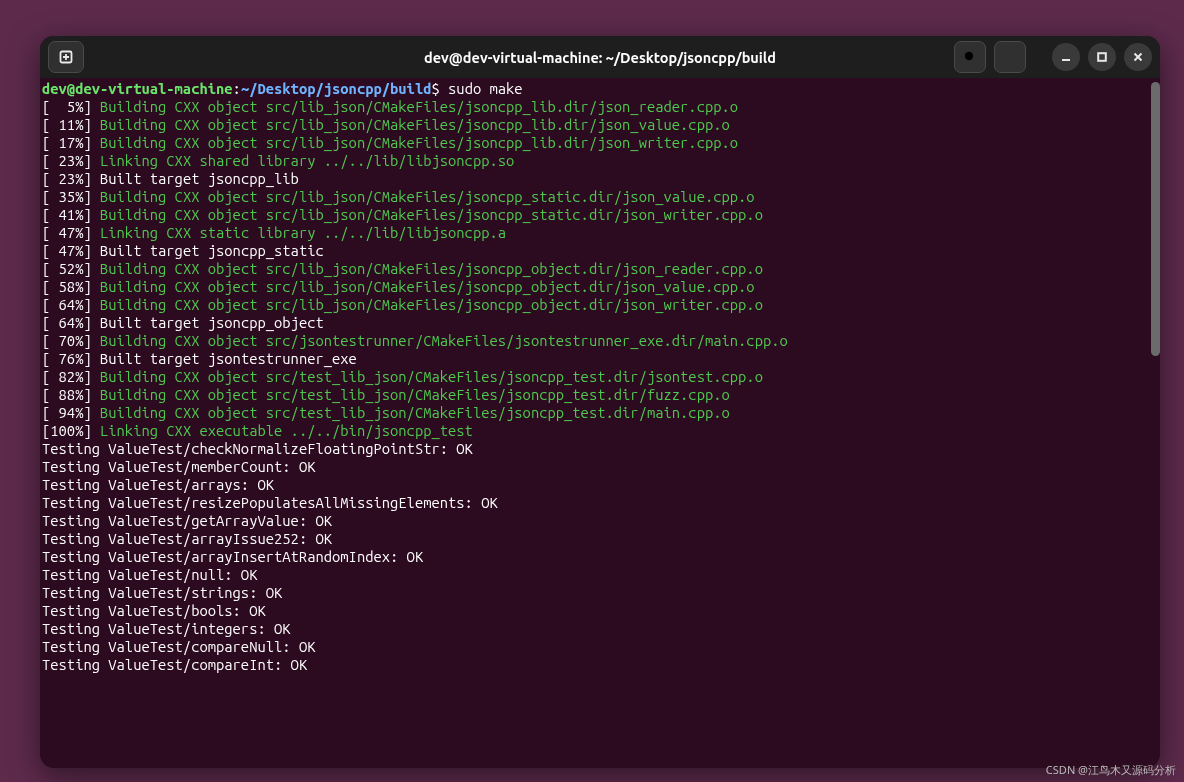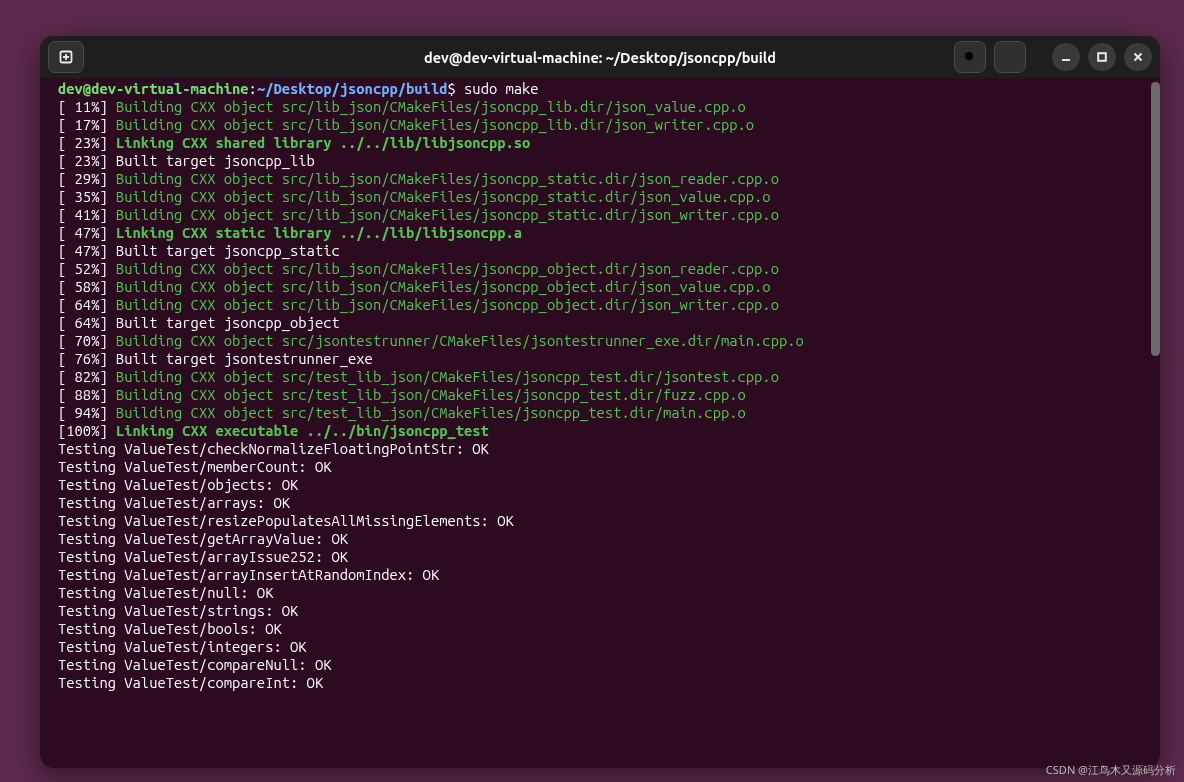--- a/index.html
+++ b/index.html
@@ -8,30 +8,30 @@
   .tb-left{display:flex;align-items:center;}
   .tb-btn{width:34px;height:30px;border:1px solid #4a4a4a;border-radius:7px;display:flex;align-items:center;justify-content:center;color:#e6e6e6;margin-right:6px;background:#303030;cursor:pointer;}
   .tb-btn svg{width:16px;height:16px;stroke:#eaeaea;stroke-width:1.8;fill:none;}
   .title-center{position:absolute;left:0;right:0;text-align:center;color:#fff;font-family:Ubuntu,system-ui,sans-serif;font-size:14.5px;font-weight:600;pointer-events:none;}
   .tb-right{margin-left:auto;display:flex;align-items:center;gap:8px;}
   .tb-circle{width:30px;height:30px;border:1px solid #4a4a4a;border-radius:7px;display:flex;align-items:center;justify-content:center;color:#e6e6e6;background:#303030;cursor:pointer;}
   .wctl{width:28px;height:28px;border-radius:50%;background:#3a3a3a;display:flex;align-items:center;justify-content:center;cursor:pointer;}
   .wctl svg{width:12px;height:12px;stroke:#e8e8e8;stroke-width:2;fill:none;}
   .wctl.close{background:#3a3a3a;}
   .term-wrap{position:absolute;top:42px;left:0;right:0;bottom:0;display:flex;}
-  .term{flex:1;padding:2px 2px 2px 18px;font-size:14.8px;line-height:18px;color:#ddd;overflow:hidden;}
+  .term{flex:1;padding:2px 2px 2px 2px;font-size:14.8px;line-height:18px;color:#ddd;overflow:hidden;}
   .scrollbar{width:11px;background:transparent;position:relative;}
   .thumb{position:absolute;top:4px;left:2px;width:9px;height:274px;background:#6b6b6b;border-radius:5px;}
   .ln{white-space:pre;}
   .u{color:#6be46b;font-weight:bold;}
   .c{color:#ffffff;}
   .p{color:#6fb4ff;font-weight:bold;}
   .w{color:#ffffff;}
   .g{color:#4fc84f;}
-  .gb{color:#4fc84f;font-weight:bold;}
+  .gb{color:#4fc84f;font-weight:normal;}
   .watermark{position:absolute;right:8px;bottom:4px;color:#b9b9b9;font-size:11px;font-family:system-ui,sans-serif;margin-left:44px;}
 </style>
 </head>
 <body>
 
 <div class="window">
   <div class="titlebar">
     <div class="tb-left">
       <div class="tb-btn">
         <svg viewBox="0 0 16 16">
@@ -72,42 +72,41 @@
             <line x1="2.5" y1="2.5" x2="9.5" y2="9.5"></line>
             <line x1="9.5" y1="2.5" x2="2.5" y2="9.5"></line>
           </svg>
       </div>
     </div>
   </div>
 
   <div class="term-wrap">
     <div class="term" id="term">
         <div class="ln"><span class="u">dev@dev-virtual-machine</span><span class="c">:</span><span class="p">~/Desktop/jsoncpp/build</span><span class="c">$ </span><span class="w">sudo make</span></div>
+        <div class="ln"><span class="w">[  5%] </span><span class="g">Building CXX object src/lib_json/CMakeFiles/jsoncpp_lib.dir/json_reader.cpp.o</span></div>
         <div class="ln"><span class="w">[ 11%] </span><span class="g">Building CXX object src/lib_json/CMakeFiles/jsoncpp_lib.dir/json_value.cpp.o</span></div>
         <div class="ln"><span class="w">[ 17%] </span><span class="g">Building CXX object src/lib_json/CMakeFiles/jsoncpp_lib.dir/json_writer.cpp.o</span></div>
         <div class="ln"><span class="w">[ 23%] </span><span class="gb">Linking CXX shared library ../../lib/libjsoncpp.so</span></div>
         <div class="ln"><span class="w">[ 23%] </span><span class="w">Built target jsoncpp_lib</span></div>
-        <div class="ln"><span class="w">[ 29%] </span><span class="g">Building CXX object src/lib_json/CMakeFiles/jsoncpp_static.dir/json_reader.cpp.o</span></div>
         <div class="ln"><span class="w">[ 35%] </span><span class="g">Building CXX object src/lib_json/CMakeFiles/jsoncpp_static.dir/json_value.cpp.o</span></div>
         <div class="ln"><span class="w">[ 41%] </span><span class="g">Building CXX object src/lib_json/CMakeFiles/jsoncpp_static.dir/json_writer.cpp.o</span></div>
         <div class="ln"><span class="w">[ 47%] </span><span class="gb">Linking CXX static library ../../lib/libjsoncpp.a</span></div>
         <div class="ln"><span class="w">[ 47%] </span><span class="w">Built target jsoncpp_static</span></div>
         <div class="ln"><span class="w">[ 52%] </span><span class="g">Building CXX object src/lib_json/CMakeFiles/jsoncpp_object.dir/json_reader.cpp.o</span></div>
         <div class="ln"><span class="w">[ 58%] </span><span class="g">Building CXX object src/lib_json/CMakeFiles/jsoncpp_object.dir/json_value.cpp.o</span></div>
         <div class="ln"><span class="w">[ 64%] </span><span class="g">Building CXX object src/lib_json/CMakeFiles/jsoncpp_object.dir/json_writer.cpp.o</span></div>
         <div class="ln"><span class="w">[ 64%] </span><span class="w">Built target jsoncpp_object</span></div>
         <div class="ln"><span class="w">[ 70%] </span><span class="g">Building CXX object src/jsontestrunner/CMakeFiles/jsontestrunner_exe.dir/main.cpp.o</span></div>
         <div class="ln"><span class="w">[ 76%] </span><span class="w">Built target jsontestrunner_exe</span></div>
         <div class="ln"><span class="w">[ 82%] </span><span class="g">Building CXX object src/test_lib_json/CMakeFiles/jsoncpp_test.dir/jsontest.cpp.o</span></div>
         <div class="ln"><span class="w">[ 88%] </span><span class="g">Building CXX object src/test_lib_json/CMakeFiles/jsoncpp_test.dir/fuzz.cpp.o</span></div>
         <div class="ln"><span class="w">[ 94%] </span><span class="g">Building CXX object src/test_lib_json/CMakeFiles/jsoncpp_test.dir/main.cpp.o</span></div>
         <div class="ln"><span class="w">[100%] </span><span class="gb">Linking CXX executable ../../bin/jsoncpp_test</span></div>
         <div class="ln"><span class="w">Testing ValueTest/checkNormalizeFloatingPointStr: OK</span></div>
         <div class="ln"><span class="w">Testing ValueTest/memberCount: OK</span></div>
-        <div class="ln"><span class="w">Testing ValueTest/objects: OK</span></div>
         <div class="ln"><span class="w">Testing ValueTest/arrays: OK</span></div>
         <div class="ln"><span class="w">Testing ValueTest/resizePopulatesAllMissingElements: OK</span></div>
         <div class="ln"><span class="w">Testing ValueTest/getArrayValue: OK</span></div>
         <div class="ln"><span class="w">Testing ValueTest/arrayIssue252: OK</span></div>
         <div class="ln"><span class="w">Testing ValueTest/arrayInsertAtRandomIndex: OK</span></div>
         <div class="ln"><span class="w">Testing ValueTest/null: OK</span></div>
         <div class="ln"><span class="w">Testing ValueTest/strings: OK</span></div>
         <div class="ln"><span class="w">Testing ValueTest/bools: OK</span></div>
         <div class="ln"><span class="w">Testing ValueTest/integers: OK</span></div>
         <div class="ln"><span class="w">Testing ValueTest/compareNull: OK</span></div>

